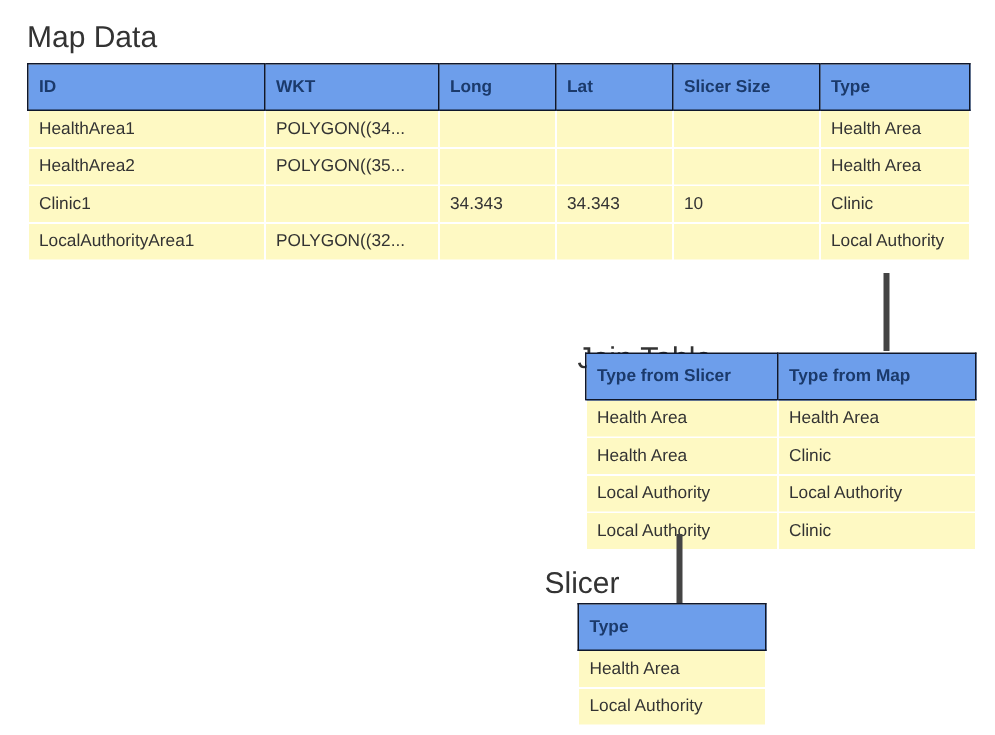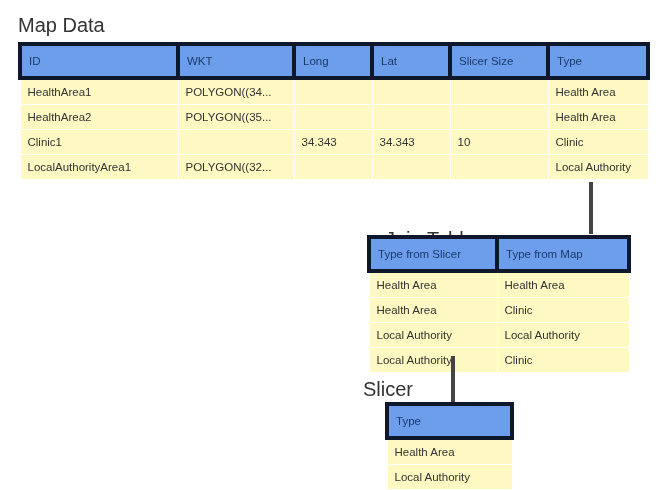--- a/index.html
+++ b/index.html
@@ -29,24 +29,24 @@
   }
   table.grid {
     position: absolute;
     border-collapse: collapse;
     table-layout: fixed;
     font-size: 11.5px;
   }
   table.grid th {
     background: #6d9eeb;
     color: #1b3a6b;
-    font-weight: normal;
+    font-weight: bold;
     text-align: left;
     padding: 6px 7px;
-    border: 4px solid #0f172a;
+    border: 1px solid #0f172a;
     font-size: 11.5px;
     height: 18px;
   }
   table.grid td {
     background: #fef9c3;
     color: #333333;
     text-align: left;
     padding: 5px 7px;
     border: 1px solid #ffffff;
     height: 14px;
@@ -56,21 +56,21 @@
   
   #map-data-table { left: 18px; top: 42px; }
   #map-data-table col.c0 { width: 158px; }
   #map-data-table col.c1 { width: 116px; }
   #map-data-table col.c2 { width: 78px; }
   #map-data-table col.c3 { width: 78px; }
   #map-data-table col.c4 { width: 98px; }
   #map-data-table col.c5 { width: 100px; }
 
   
-  #join-table { left: 367px; top: 235px; }
+  #join-table { left: 390px; top: 235px; }
   #join-table col.j0 { width: 128px; }
   #join-table col.j1 { width: 132px; }
 
   
   #slicer-table { left: 385px; top: 402px; }
   #slicer-table col.s0 { width: 125px; }
 
   .connector {
     position: absolute;
     background: #444444;

